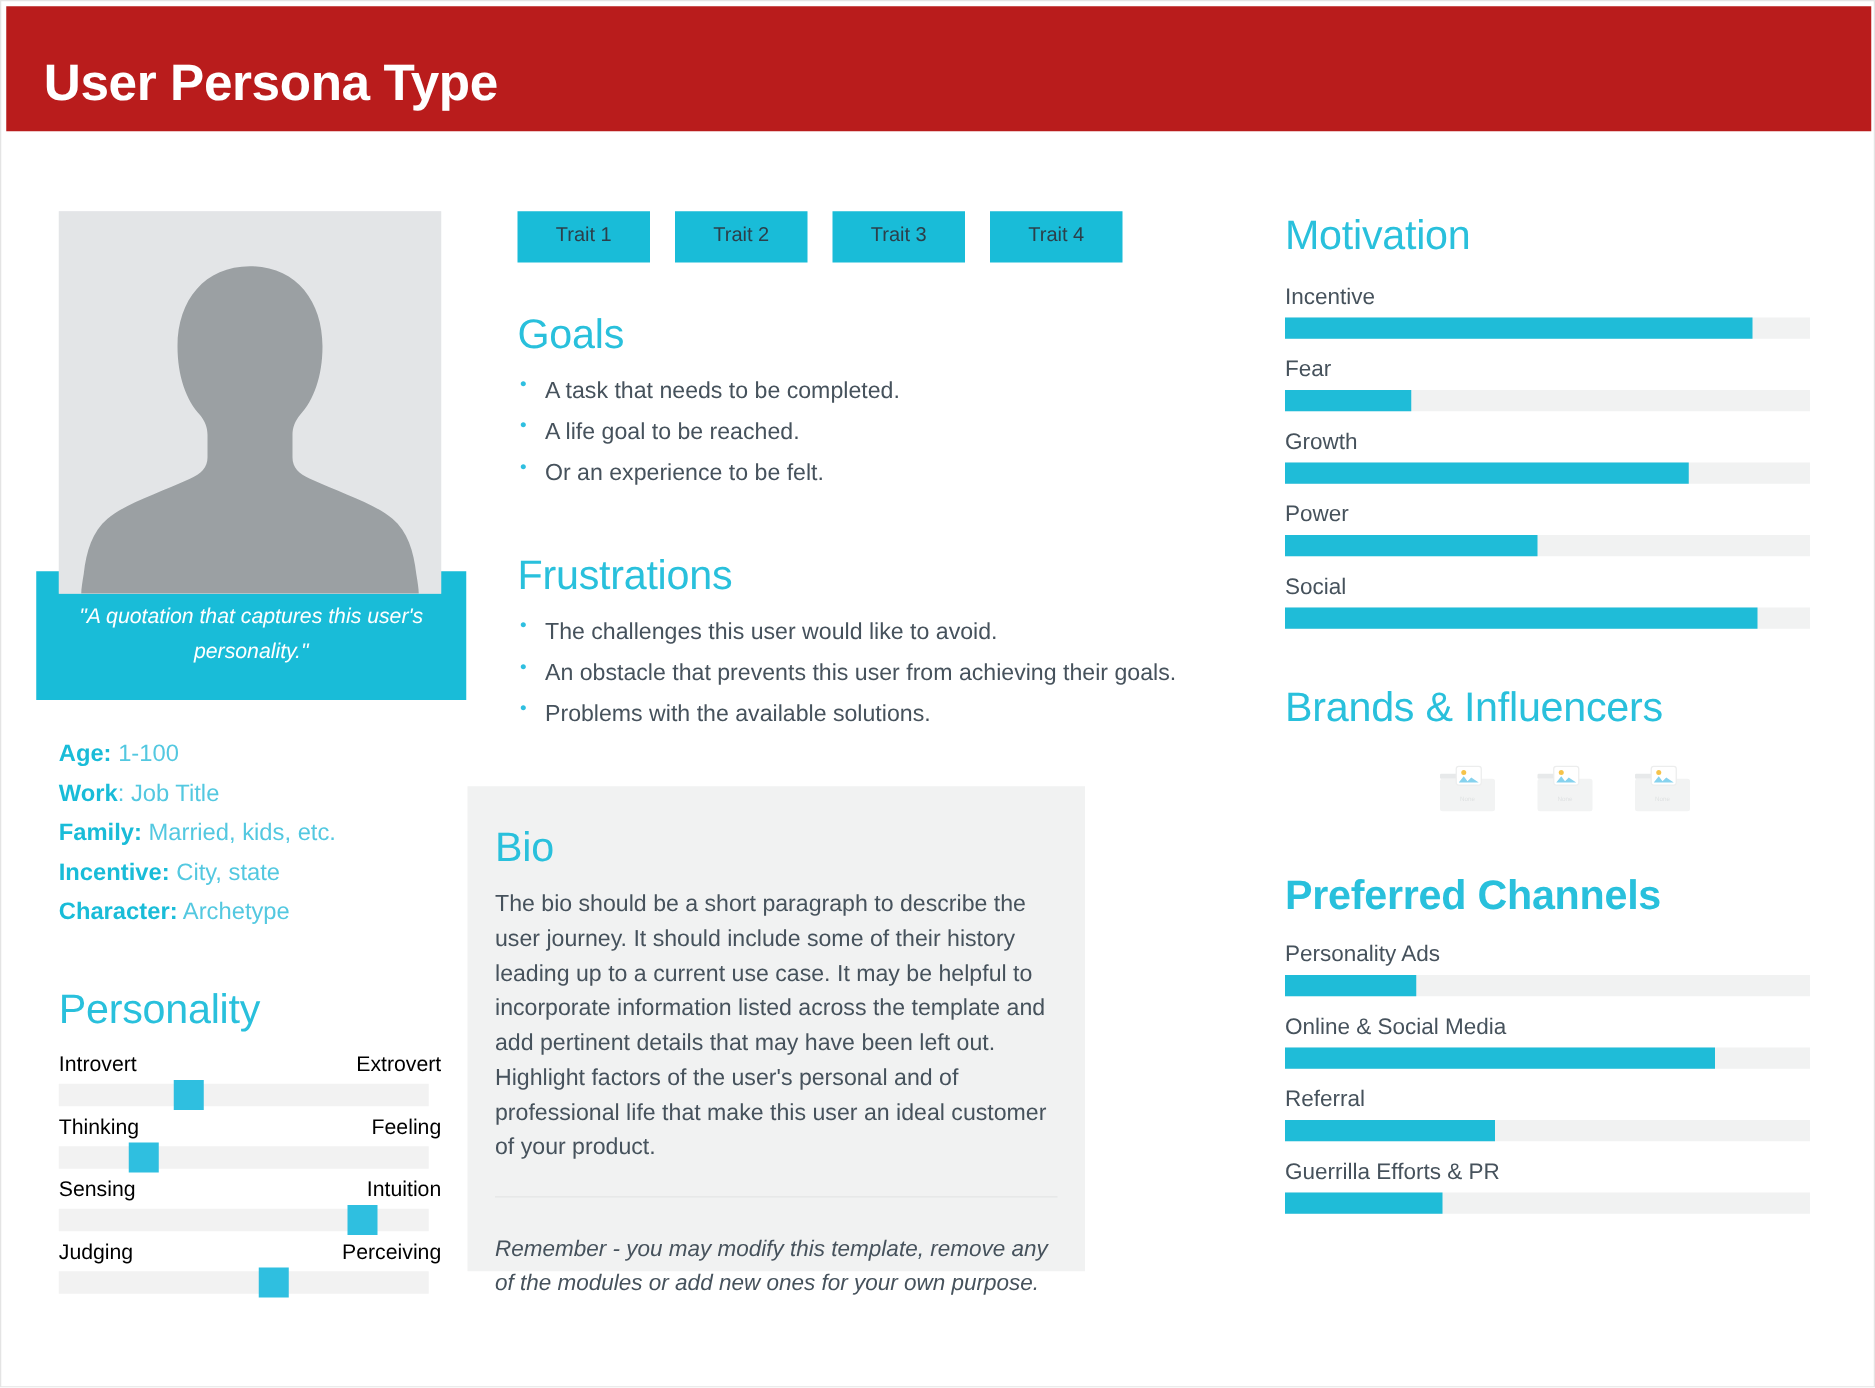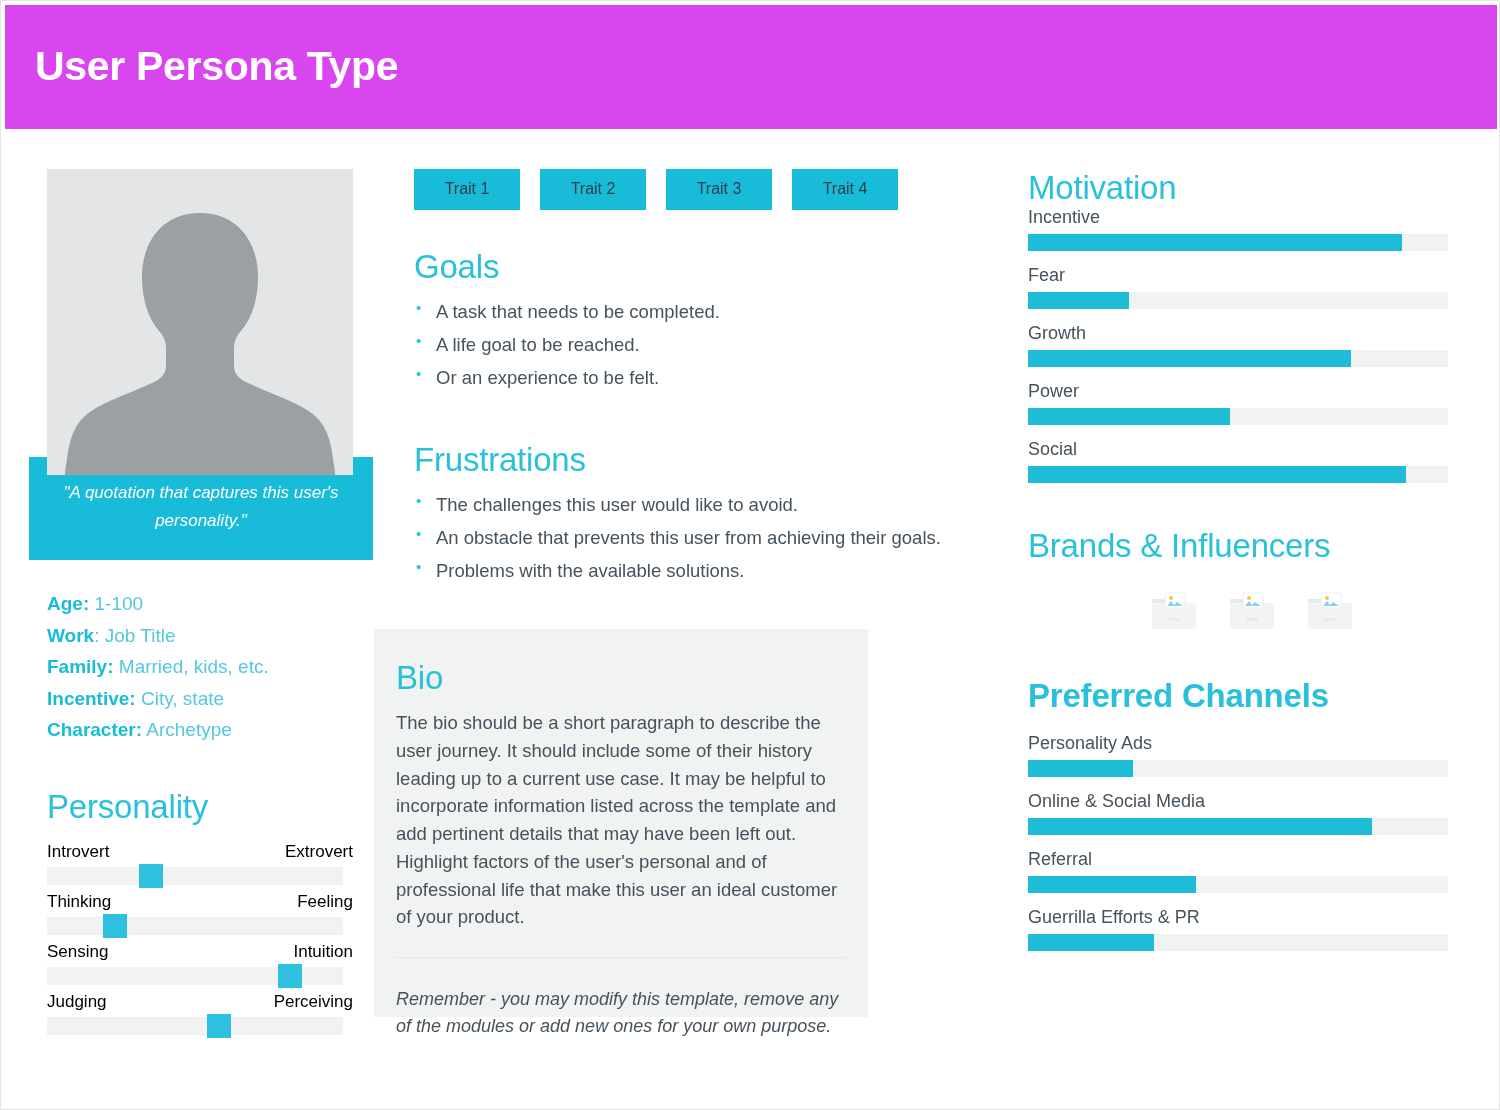--- a/index.html
+++ b/index.html
@@ -18,22 +18,22 @@
     background: #ffffff;
     overflow: hidden;
     border: 1px solid #e4e4e4;
   }
 
   
   .header {
     position: absolute;
     left: 4px; top: 4px;
     width: 1492px;
-    height: 124px;
-    background: #d946ef;
+    height: 100px;
+    background: #b91c1c;
   }
   .header-title {
     position: absolute;
     left: 30px;
     top: 38px;
     font-size: 41px;
     font-weight: bold;
     color: #ffffff;
     letter-spacing: -0.3px;
   }
@@ -165,21 +165,21 @@
     margin-top: 28px;
     font-size: 18px;
     line-height: 1.5;
     font-style: italic;
     color: #46525c;
   }
 
   
   .col-right { position: absolute; left: 1027px; top: 168px; width: 420px; }
 
-  .bar-group { }
+  .bar-group { margin-top: 20px; }
   .bar-label {
     font-size: 18px;
     color: #46525c;
     margin-bottom: 6px;
   }
   .bar-track {
     width: 420px;
     height: 17px;
     background: #f1f2f2;
     margin-bottom: 14px;

